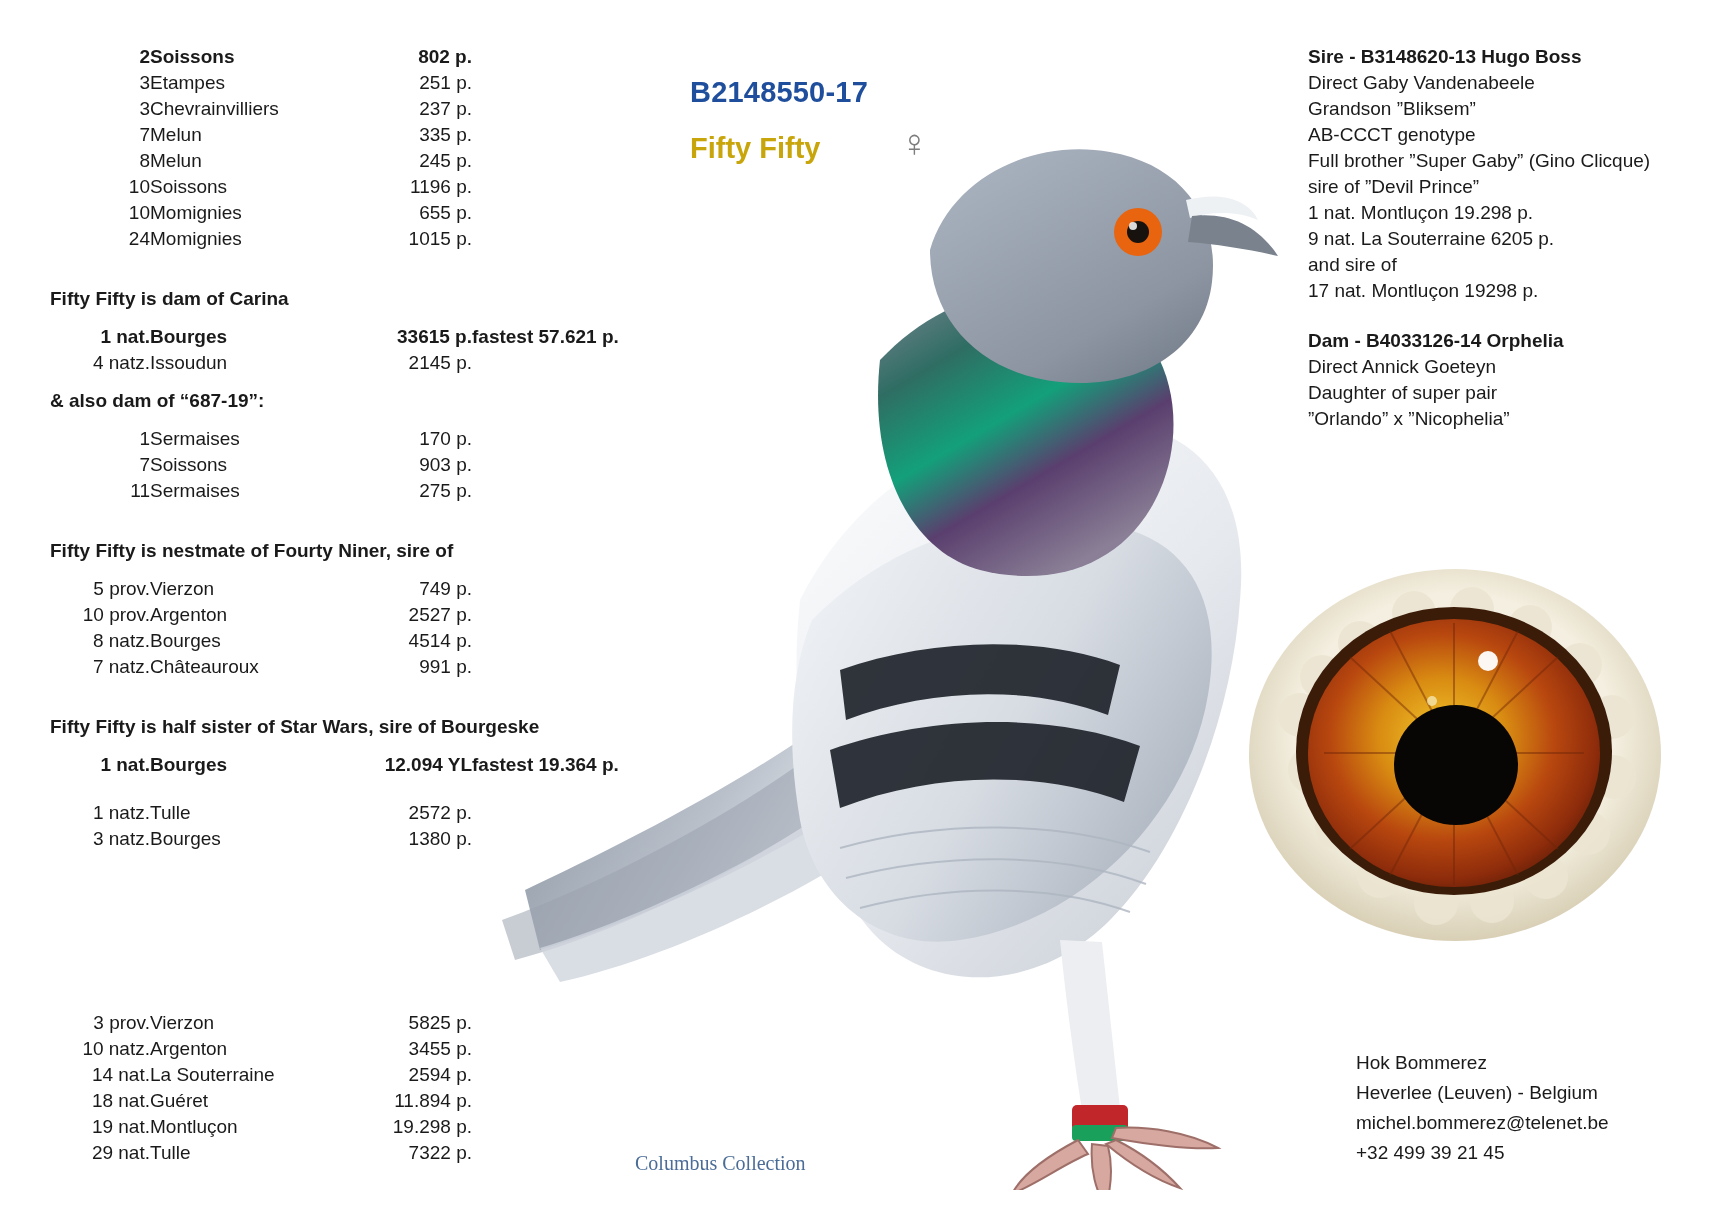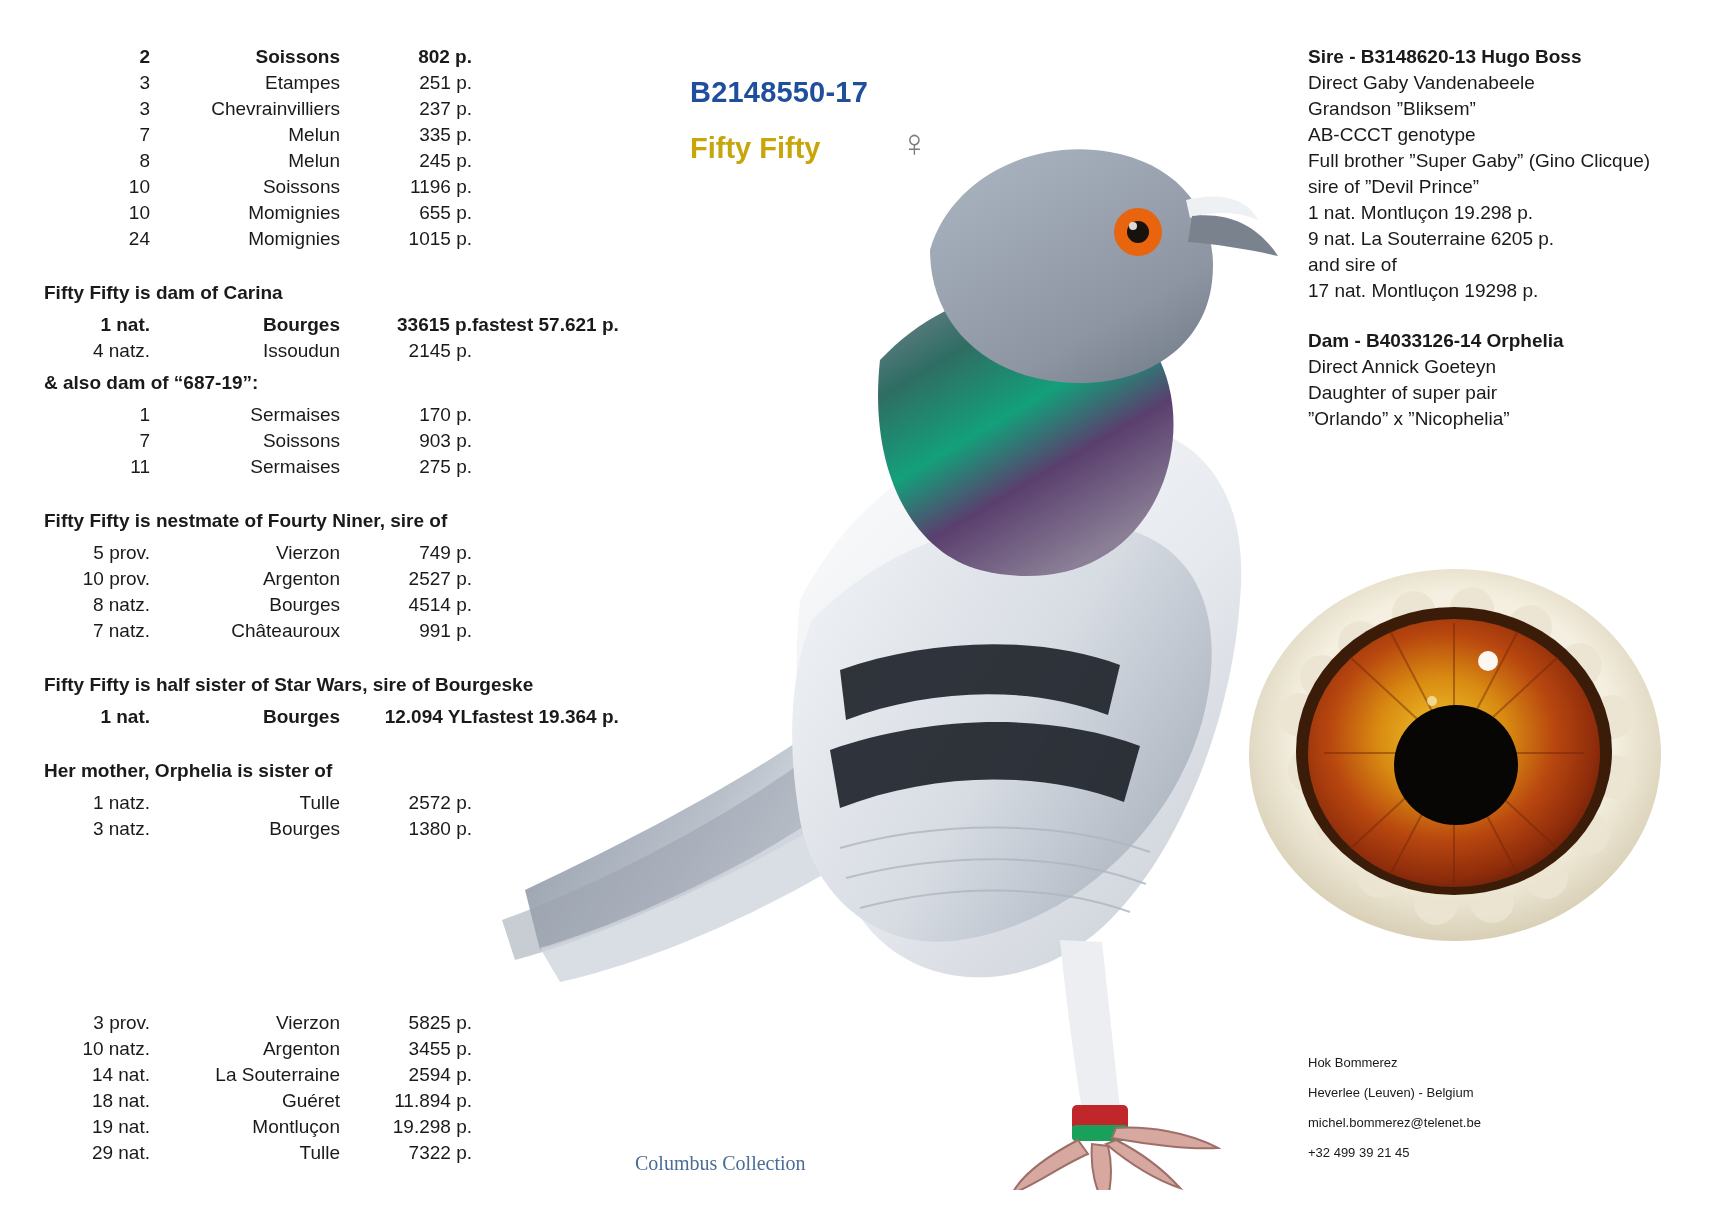--- a/index.html
+++ b/index.html
@@ -21,30 +21,30 @@
   
   .res-table { border-collapse: collapse; }
   .res-table td {
     font-size: 19px;
     line-height: 26px;
     padding: 0;
     white-space: nowrap;
     vertical-align: top;
   }
   .c-pos   { width: 112px; text-align: right;  padding-right: 14px; }
-  .c-place { width: 190px; text-align: right; }
+  .c-place { width: 190px; text-align: left; }
   .c-pts   { width: 132px; text-align: right; }
   .c-extra { text-align: center; padding-left: 12px; margin-left: 25px; }
   .bold td, td.bold { font-weight: bold; }
 
   .heading {
     font-size: 19px;
     font-weight: bold;
     line-height: 26px;
-    margin: 6px;
+    margin: 12px;
     white-space: nowrap;
   }
   .gap-m { height: 22px; }
 
   
   #left-col {
     position: absolute;
     left: 38px;
     top: 44px;
     width: 680px;
@@ -107,23 +107,24 @@
   }
   #right-col .block-gap { height: 24px; }
 
   #contact {
     position: absolute;
     left: 1308px;
     top: 1048px;
     width: 400px;
   }
   #contact .c-line {
-    font-size: 13px;
+    font-size: 19px;
     line-height: 30px;
     white-space: nowrap;
+    margin-left: 48px;
   }
 
   
   #pigeon {
     position: absolute;
     left: 240px;
     top: 60px;
     width: 1060px;
     height: 1130px;
     pointer-events: none;
@@ -269,21 +270,20 @@
           <td class="c-pos">1 nat.</td>
           <td class="c-place">Bourges</td>
           <td class="c-pts">12.094 YL</td>
           <td class="c-extra">fastest 19.364 p.</td>
         </tr>
       </tbody>
     </table>
 
     <div class="gap-m"></div>
 
-    <div class="heading">Her mother, Orphelia is sister of</div>
     <table class="res-table">
       <tbody>
         <tr>
           <td class="c-pos">1 natz.</td>
           <td class="c-place">Tulle</td>
           <td class="c-pts">2572 p.</td>
         </tr>
         <tr>
           <td class="c-pos">3 natz.</td>
           <td class="c-place">Bourges</td>

